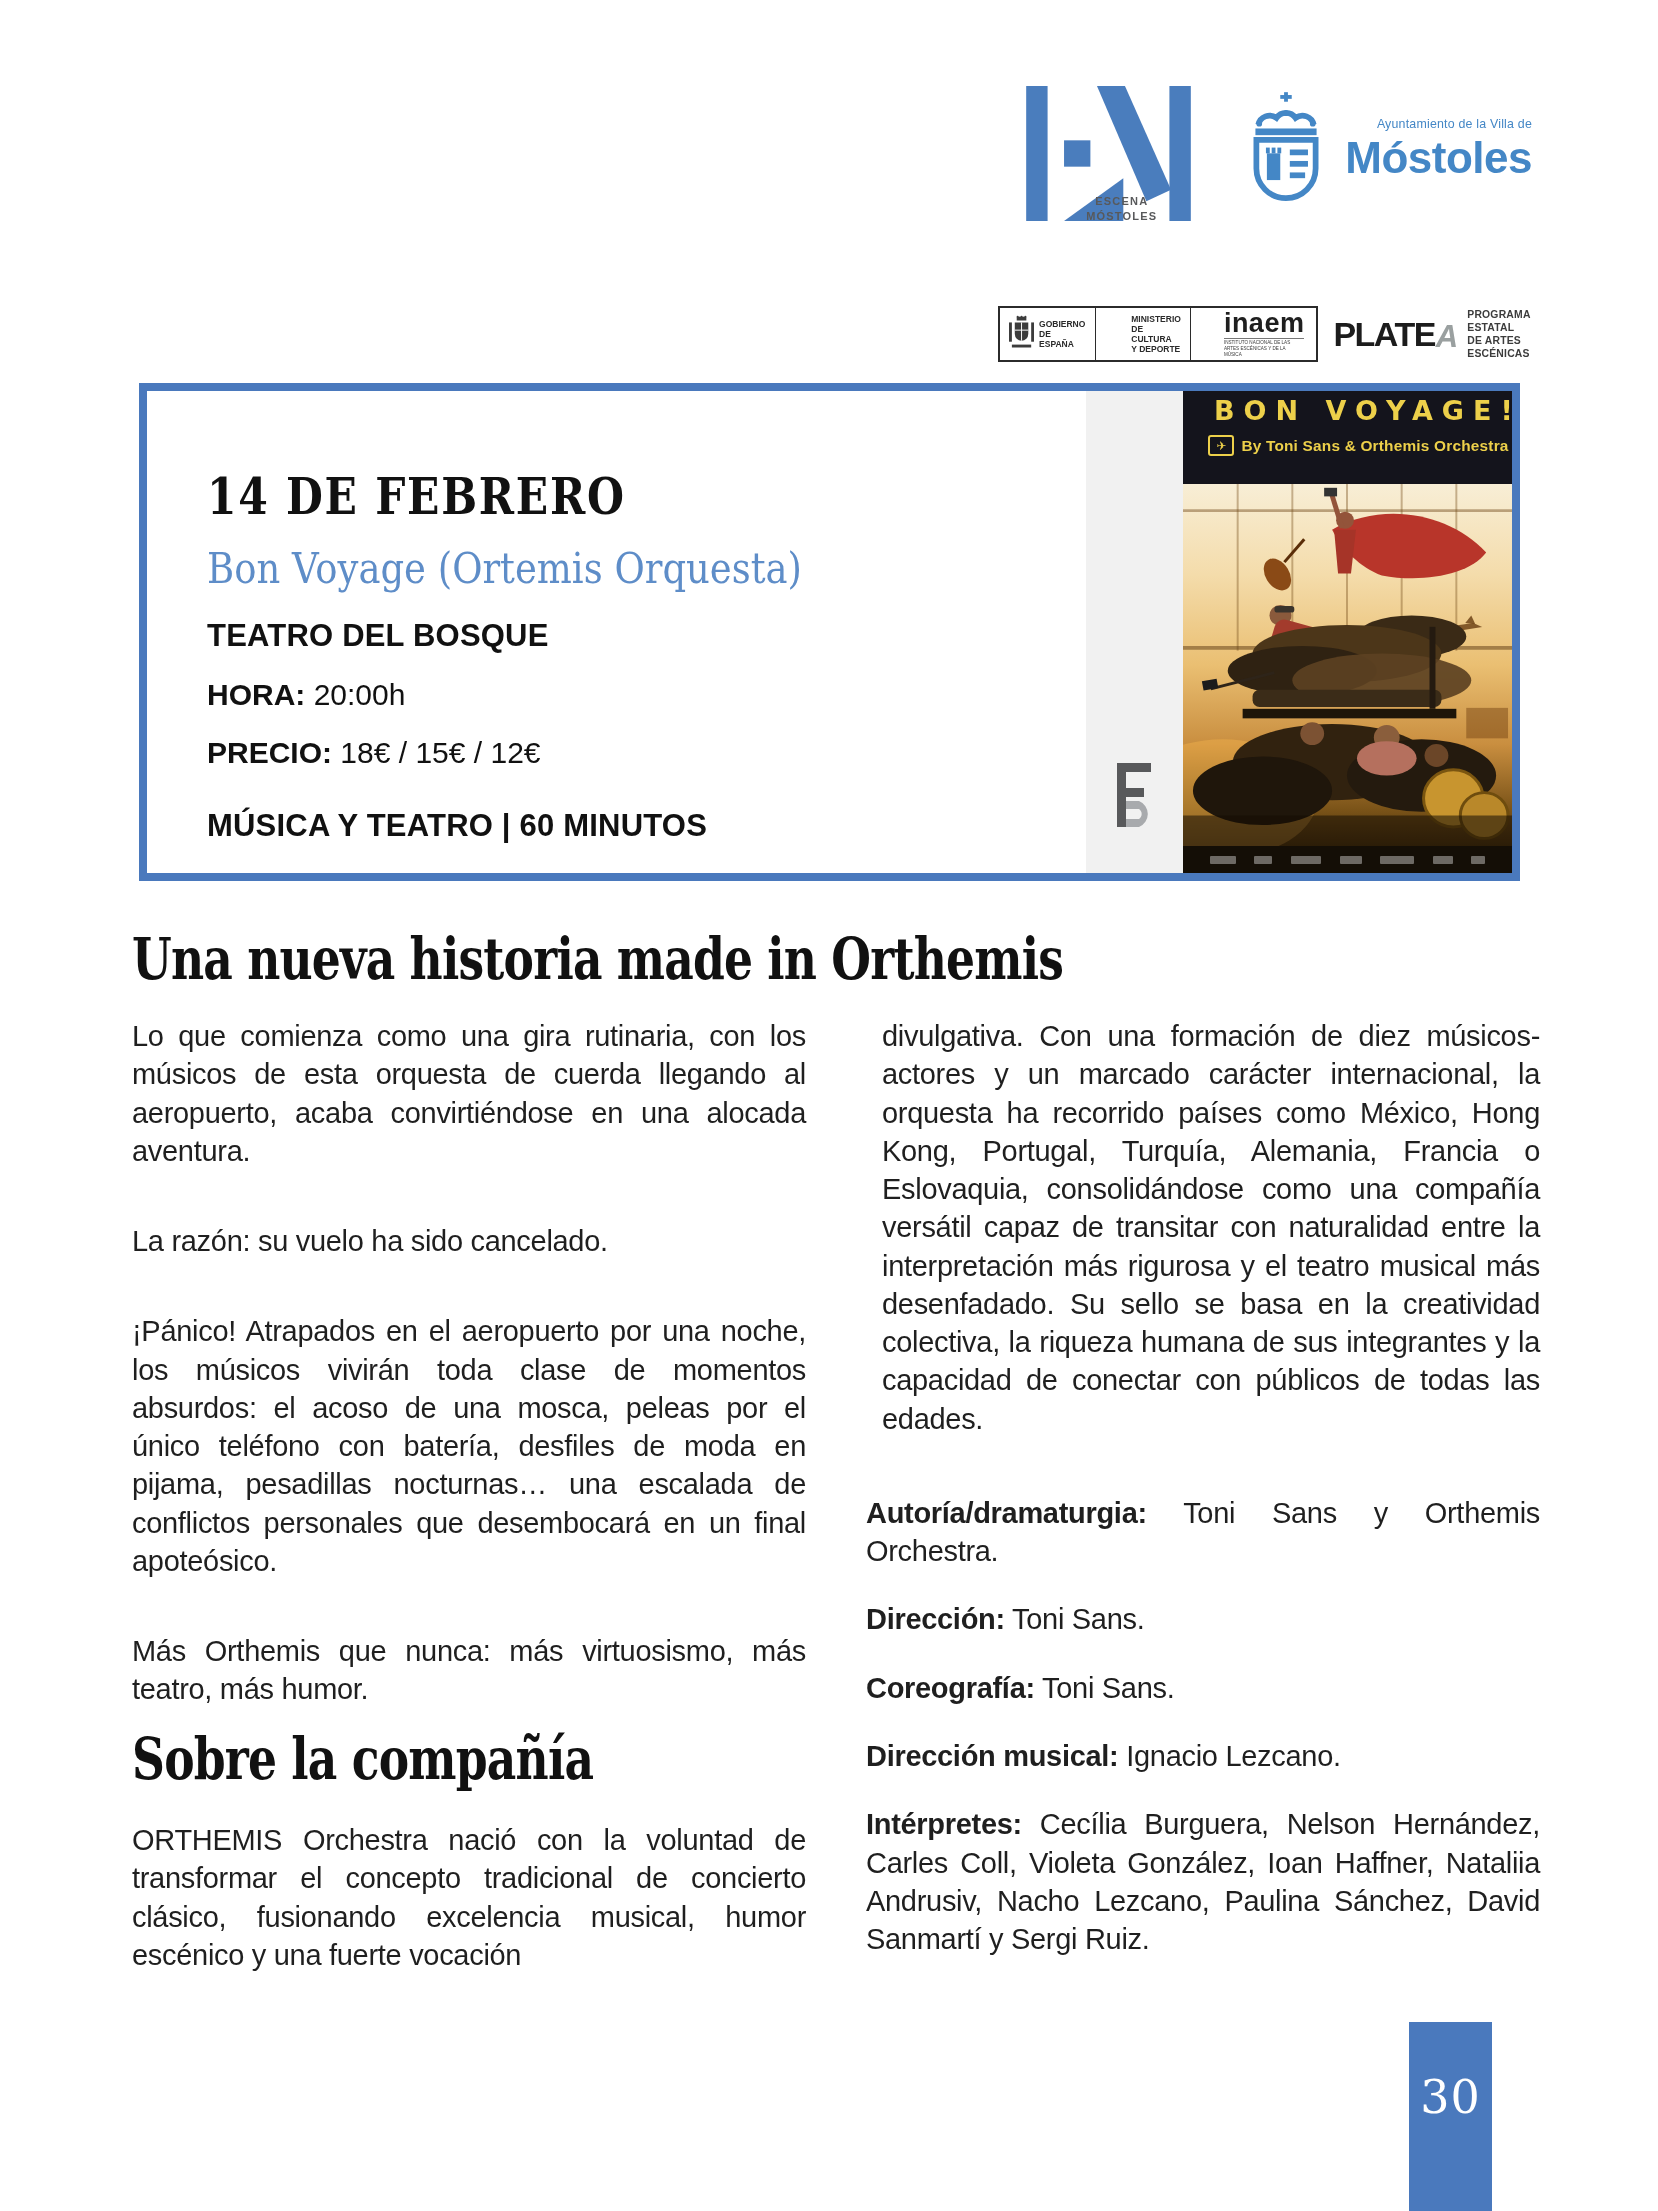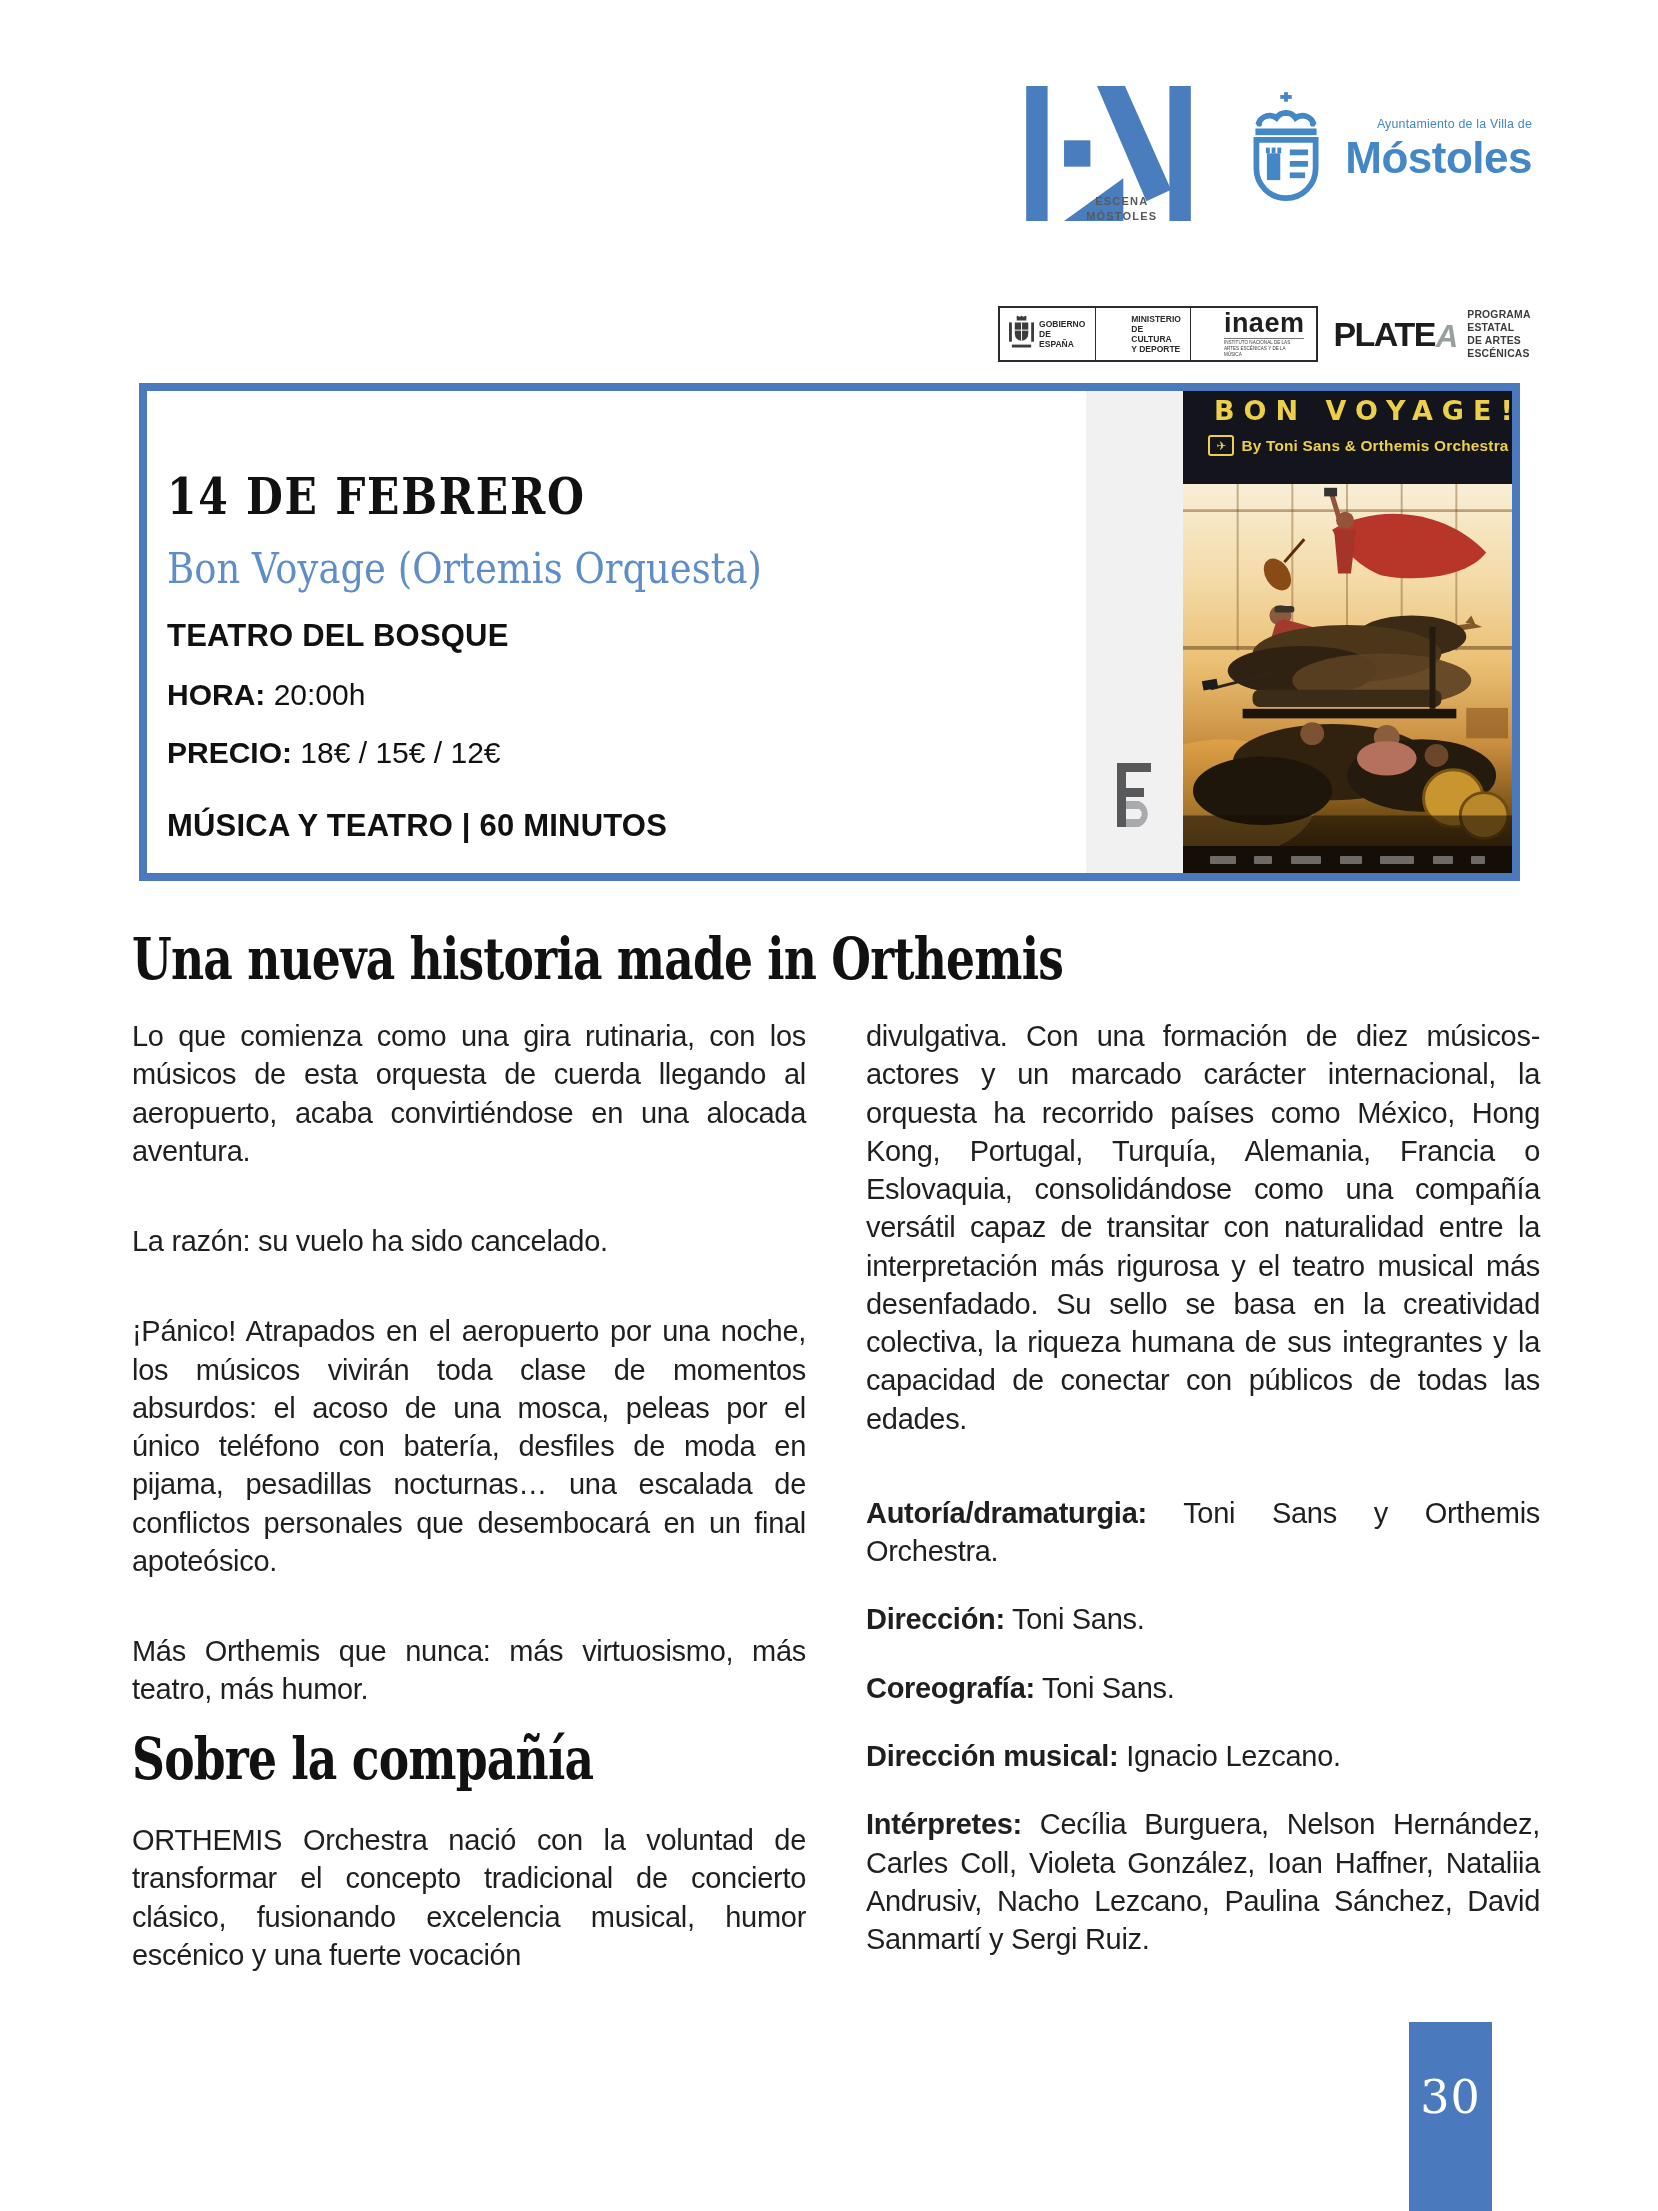--- a/index.html
+++ b/index.html
@@ -27,21 +27,21 @@
   .inaem-name{font-size:27px;font-weight:bold;color:#1f1f1f;line-height:.95;letter-spacing:0.5px;}
   .inaem-sub{font-size:4.6px;color:#3a3a3a;line-height:1.25;margin-top:2px;border-top:1px solid #777;padding-top:1px;}
   .platea{display:flex;align-items:center;margin-left:15px;}
   .platea-name{font-size:34px;font-weight:900;letter-spacing:-1.5px;color:#1c1c1c;}
   .platea-a{font-size:31px;font-weight:900;font-style:italic;color:#9aa0a0;margin-left:1px;transform:translateY(3px);}
   .platea-txt{font-size:10.4px;font-weight:bold;color:#3c3c3c;line-height:1.25;margin-left:9px;letter-spacing:0.2px;}
 
   
   .event-card{position:absolute;left:139px;top:383px;width:1381px;height:498px;
               border:8px solid #4a79bd;background:#fff;display:flex;box-sizing:border-box;}
-  .card-info{flex:1;padding:80px 0 0 20px;border-radius:30px;}
+  .card-info{flex:1;padding:80px 0 0 60px;border-radius:30px;}
   .card-date{font-family:"DejaVu Serif",serif;font-weight:bold;font-size:50px;letter-spacing:2px;
              color:#111;transform:scaleX(.85);transform-origin:left top;white-space:nowrap;line-height:1.05;}
   .card-title{font-family:"DejaVu Serif",serif;font-size:42px;color:#5e8dc8;margin-top:22px;
               transform:scaleX(.88);transform-origin:left top;white-space:nowrap;line-height:1.1;}
   .card-venue{font-size:31px;font-weight:bold;margin-top:26px;letter-spacing:0.2px;color:#111;}
   .card-line{font-size:30px;margin-top:24px;color:#111;}
   .card-line b{font-weight:bold;}
   .card-genre{font-size:31px;font-weight:bold;margin-top:38px;letter-spacing:0.2px;color:#111;}
   .card-strip{width:97px;background:#f1f1f1;position:relative;}
   .eb-logo{position:absolute;left:50%;bottom:44px;transform:translateX(-50%);}
@@ -61,21 +61,21 @@
                       justify-content:space-evenly;padding:0 8px;}
   .spn{height:8px;background:rgba(255,255,255,.38);border-radius:1px;}
 
   
   .h-cond{position:absolute;font-family:"DejaVu Serif",serif;font-weight:bold;font-size:57px;color:#111;
           transform:scaleX(.8);transform-origin:left top;white-space:nowrap;letter-spacing:-1px;}
   .col{position:absolute;width:674px;font-size:29px;line-height:1.32;text-align:justify;
        letter-spacing:-0.3px;color:#1f1f1f;}
   .col p{margin:0 0 52px 0;}
   .col p.credit{margin:0 0 30px 0;}
-  .col p.rp{margin:0 0 56px 0;}
+  .col p.rp{margin:0 0 56px 16px;}
   .credit b{font-weight:bold;}
 
   
   .page-num{position:absolute;left:1409px;top:2022px;width:83px;height:190px;background:#4a79bd;
             display:flex;justify-content:center;}
   .page-num span{margin-top:48px;font-family:"DejaVu Serif",serif;font-size:46px;color:#ffffff;letter-spacing:1px;}
 </style>
 </head>
 <body>
 

